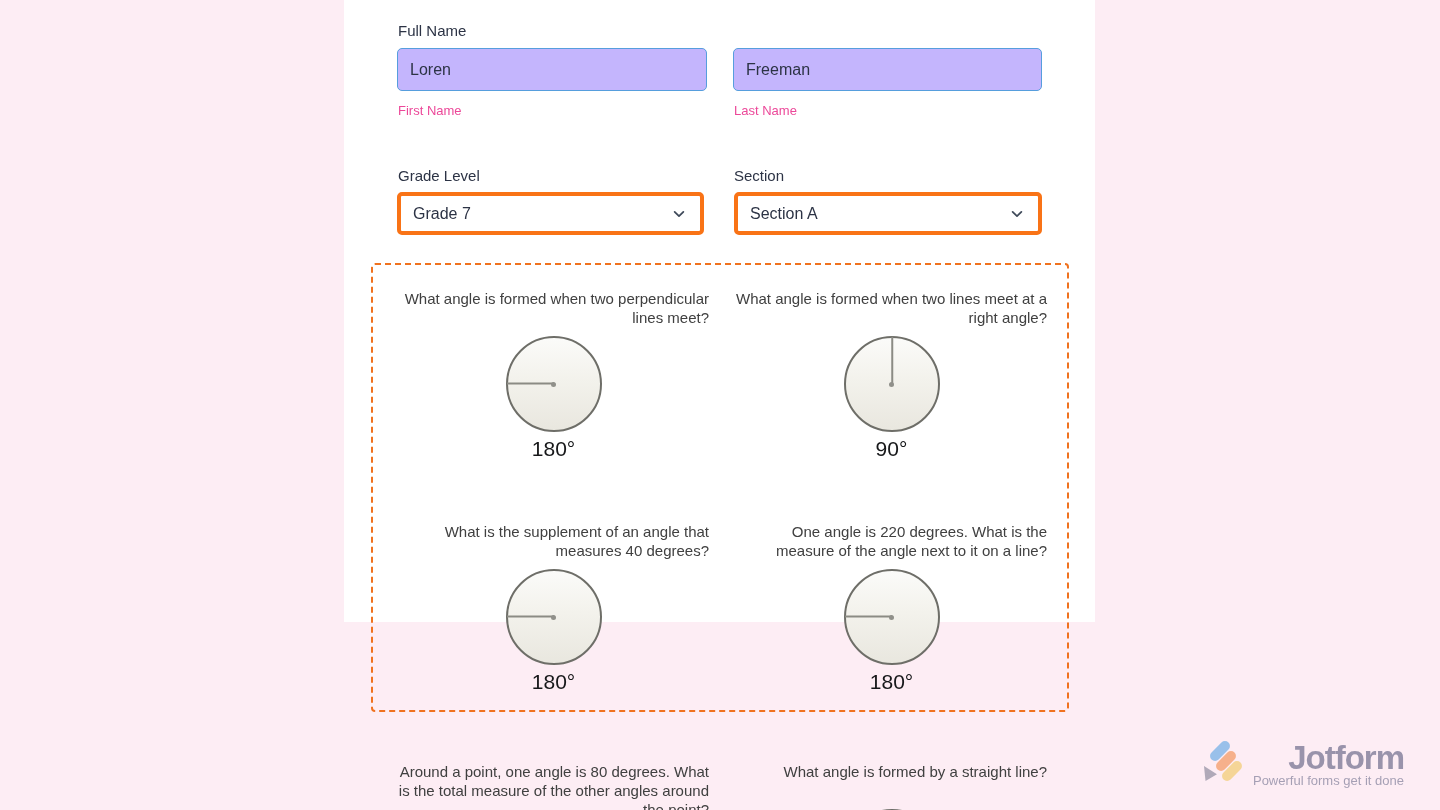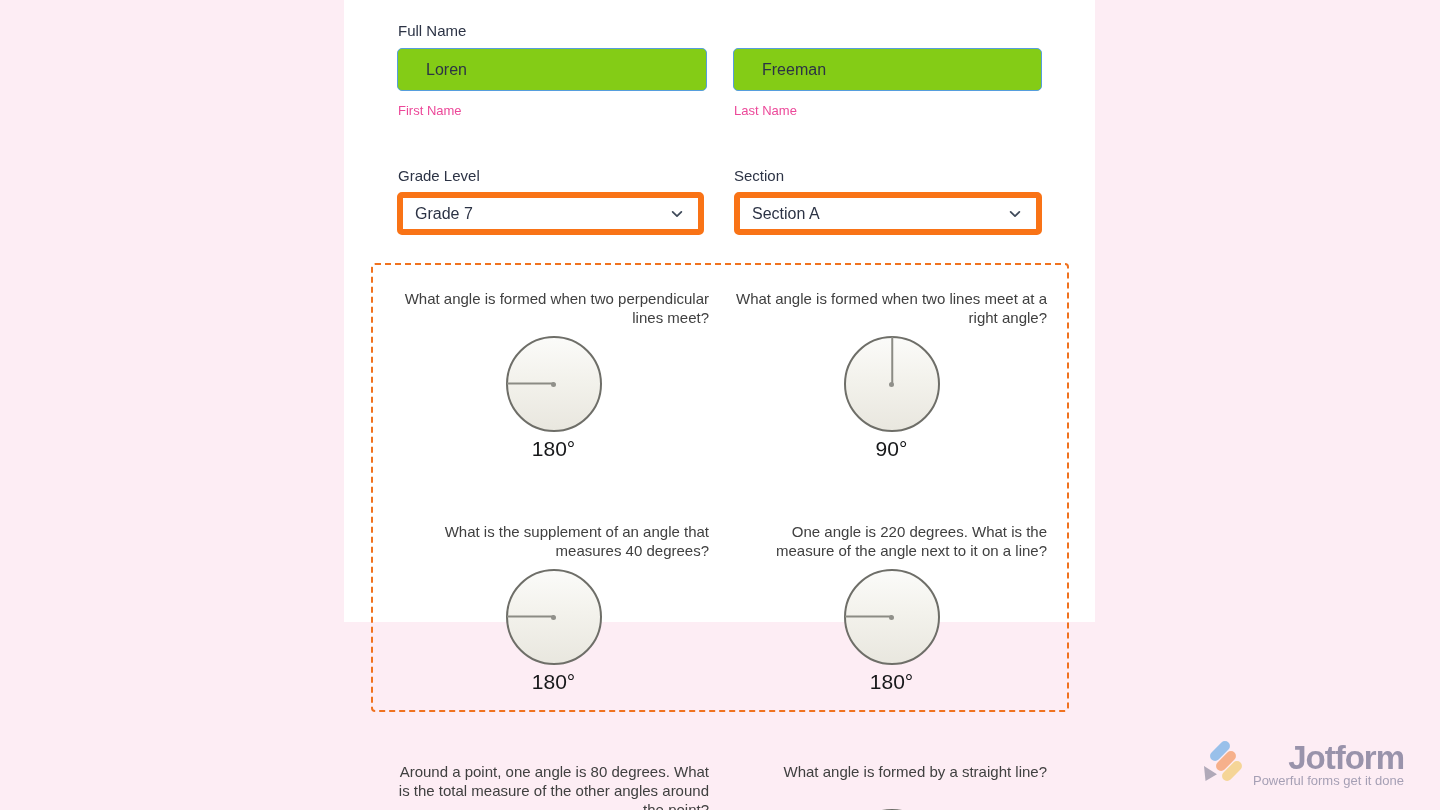--- a/index.html
+++ b/index.html
@@ -31,41 +31,41 @@
   .lbl-section  { left: 390px; top: 167px; }
 
   .text-input {
     position: absolute;
     height: 43px;
     border: 1px solid #569edd;
     border-radius: 5px;
     font-family: "Liberation Sans", sans-serif;
     font-size: 16px;
     color: #2c3345;
-    padding: 0 28px;
+    padding: 0 12px;
     outline: none;
-    background: #84cc16;
+    background: #c4b5fd;
   }
   .inp-first { left: 53px;  top: 48px; width: 310px; }
   .inp-last  { left: 389px; top: 48px; width: 309px; }
 
   .sublabel {
     position: absolute;
     top: 103px;
     font-size: 13px;
     color: #ec4899;
   }
   .sub-first { left: 54px; }
   .sub-last  { left: 390px; }
 
   .select-box {
     position: absolute;
     top: 192px;
     height: 43px;
-    border: 6px solid #f97316;
+    border: 4px solid #f97316;
     border-radius: 5px;
     background: #fff;
     display: flex;
     align-items: center;
     justify-content: space-between;
     padding: 0 14px 0 12px;
     font-size: 16px;
     color: #2c3345;
     cursor: pointer;
   }

